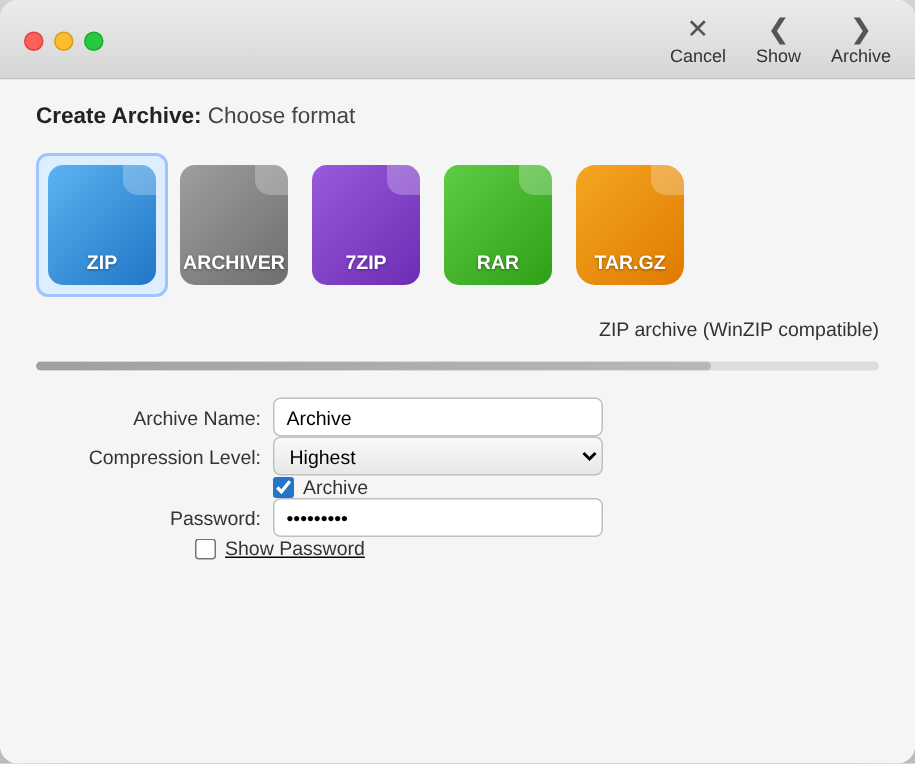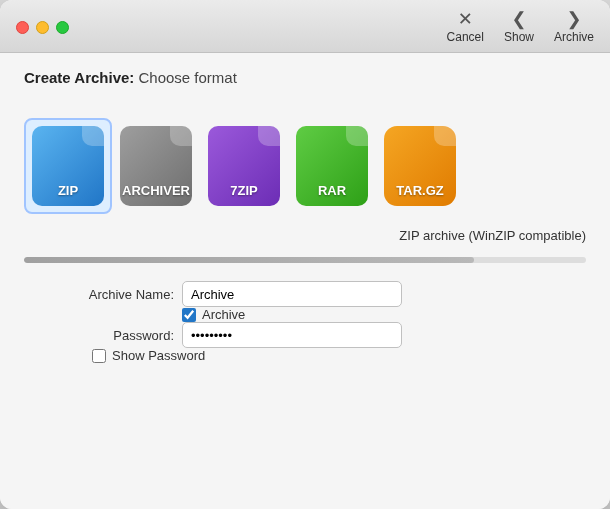--- a/index.html
+++ b/index.html
@@ -89,21 +89,21 @@
       background: #f5f5f5;
       display: flex;
       flex-direction: column;
       gap: 12px;
     }
 
     .section-title {
       font-size: 15px;
       font-weight: 600;
       color: #222;
-      margin-bottom: 20px;
+      margin-bottom: 4px;
     }
 
     .section-title span.choose {
       font-weight: 400;
       color: #444;
     }
 
     
     .format-row {
       display: flex;
@@ -244,21 +244,22 @@
       width: 14px;
       height: 14px;
       accent-color: #2176c7;
       cursor: pointer;
     }
 
     .show-pw-row {
       display: flex;
       align-items: center;
       gap: 6px;
-      margin-left: 68px;
+      margin-left: 106px;
+      text-decoration: underline;
     }
 
     .show-pw-checkbox {
       width: 14px;
       height: 14px;
       cursor: pointer;
     }
 
     .show-pw-label {
       font-size: 13px;
@@ -332,20 +333,30 @@
       <div class="progress-bar-fill"></div>
     </div>
 
     <div class="form-section">
 
       <div class="form-row">
         <label class="form-label">Archive Name:</label>
         <input class="form-input" type="text" value="Archive" style="">
       </div>
 
+      <div class="form-row">
+        <label class="form-label">Compression Level:</label>
+        <select class="form-select">
+          <option>Lowest</option>
+          <option>Low</option>
+          <option>Normal</option>
+          <option>High</option>
+          <option selected="">Highest</option>
+        </select>
+      </div>
 
       <div class="checkbox-row">
         <input class="form-checkbox" type="checkbox" id="encrypt-cb" checked="" style="">
         <label class="checkbox-label" for="encrypt-cb">Archive</label>
       </div>
 
       <div class="form-row">
         <label class="form-label">Password:</label>
         <input class="form-input" type="password" value="password1" style="">
       </div>

